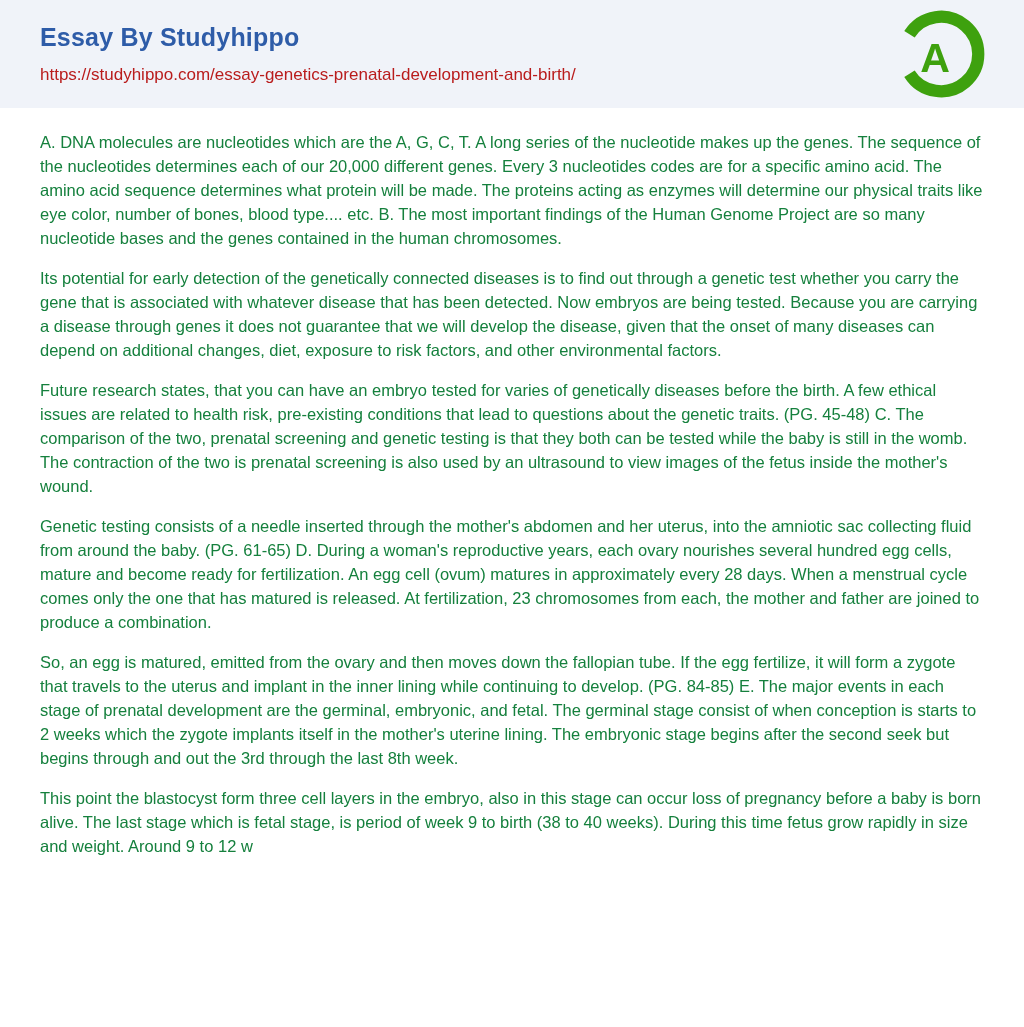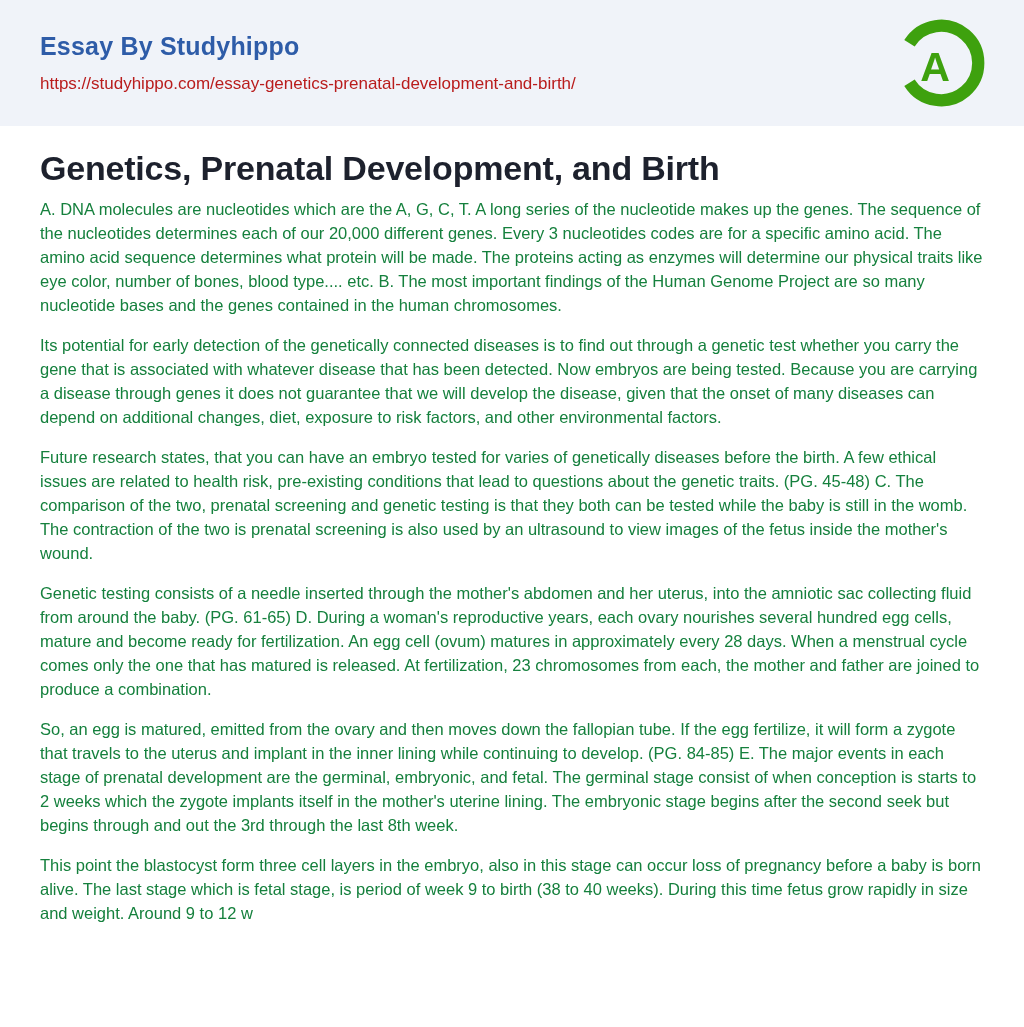--- a/index.html
+++ b/index.html
@@ -10,21 +10,21 @@
     font-family: "Liberation Sans", sans-serif;
   }
   .page {
     width: 1024px;
     height: 1027px;
     background: #ffffff;
     overflow: hidden;
   }
   .header {
     background: #f0f3f9;
-    height: 126px;
+    height: 108px;
     display: flex;
     align-items: center;
     justify-content: space-between;
     padding: 0 36px 0 40px;
   }
   .header-text { display: flex; flex-direction: column; }
   .byline {
     color: #2e5ca8;
     font-size: 25px;
     font-weight: 700;
@@ -68,21 +68,20 @@
       <span class="url">https://studyhippo.com/essay-genetics-prenatal-development-and-birth/</span>
     </div>
 
     <svg class="logo" viewBox="0 0 96 96" aria-hidden="true">
       <path d="M 15.8 27.9 A 38 38 0 1 1 15.8 68.1" fill="none" stroke-width="12.5" stroke="#3ea10e"></path>
       <text x="42" y="66" font-family="Liberation Sans, sans-serif" font-size="42" font-weight="bold" text-anchor="middle" fill="#3ea10e">A</text>
     </svg>
   </div>
 
   <div class="content">
-    <h1 class="title">Genetics, Prenatal Development, and Birth</h1>
     <div class="essay" id="essay-body">
         <p>A. DNA molecules are nucleotides which are the A, G, C, T. A long series of the nucleotide makes up the genes. The sequence of the nucleotides determines each of our 20,000 different genes. Every 3 nucleotides codes are for a specific amino acid. The amino acid sequence determines what protein will be made. The proteins acting as enzymes will determine our physical traits like eye color, number of bones, blood type.... etc. B. The most important findings of the Human Genome Project are so many nucleotide bases and the genes contained in the human chromosomes.</p>
         <p>Its potential for early detection of the genetically connected diseases is to find out through a genetic test whether you carry the gene that is associated with whatever disease that has been detected. Now embryos are being tested. Because you are carrying a disease through genes it does not guarantee that we will develop the disease, given that the onset of many diseases can depend on additional changes, diet, exposure to risk factors, and other environmental factors.</p>
         <p>Future research states, that you can have an embryo tested for varies of genetically diseases before the birth. A few ethical issues are related to health risk, pre-existing conditions that lead to questions about the genetic traits. (PG. 45-48) C. The comparison of the two, prenatal screening and genetic testing is that they both can be tested while the baby is still in the womb. The contraction of the two is prenatal screening is also used by an ultrasound to view images of the fetus inside the mother's wound.</p>
         <p>Genetic testing consists of a needle inserted through the mother's abdomen and her uterus, into the amniotic sac collecting fluid from around the baby. (PG. 61-65) D. During a woman's reproductive years, each ovary nourishes several hundred egg cells, mature and become ready for fertilization. An egg cell (ovum) matures in approximately every 28 days. When a menstrual cycle comes only the one that has matured is released. At fertilization, 23 chromosomes from each, the mother and father are joined to produce a combination.</p>
         <p>So, an egg is matured, emitted from the ovary and then moves down the fallopian tube. If the egg fertilize, it will form a zygote that travels to the uterus and implant in the inner lining while continuing to develop. (PG. 84-85) E. The major events in each stage of prenatal development are the germinal, embryonic, and fetal. The germinal stage consist of when conception is starts to 2 weeks which the zygote implants itself in the mother's uterine lining. The embryonic stage begins after the second seek but begins through and out the 3rd through the last 8th week.</p>
         <p>This point the blastocyst form three cell layers in the embryo, also in this stage can occur loss of pregnancy before a baby is born alive. The last stage which is fetal stage, is period of week 9 to birth (38 to 40 weeks). During this time fetus grow rapidly in size and weight. Around 9 to 12 w</p>
       </div>
   </div>
 

